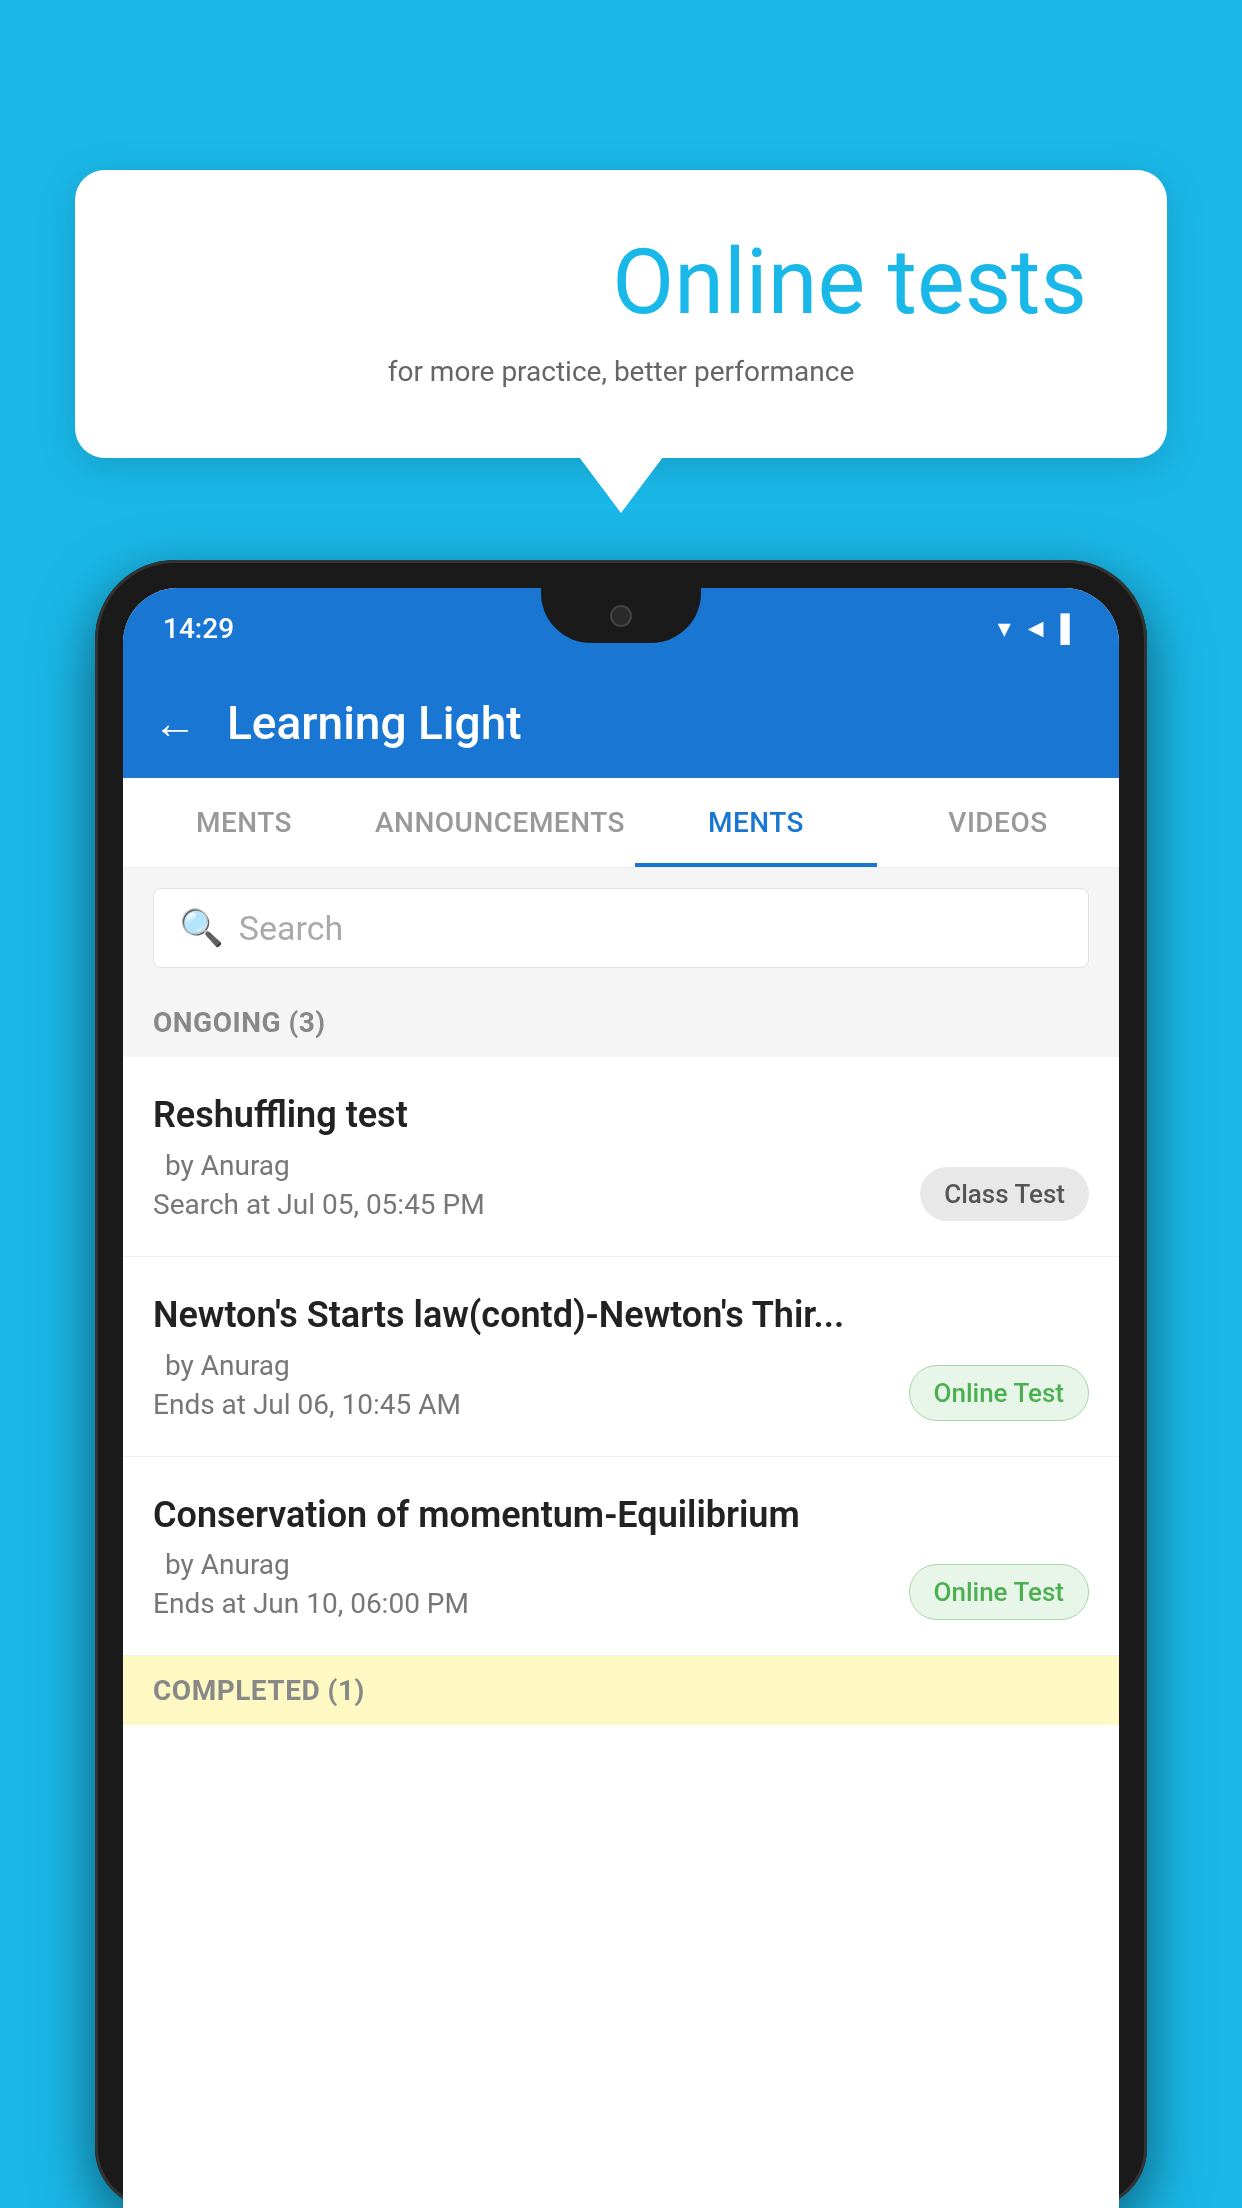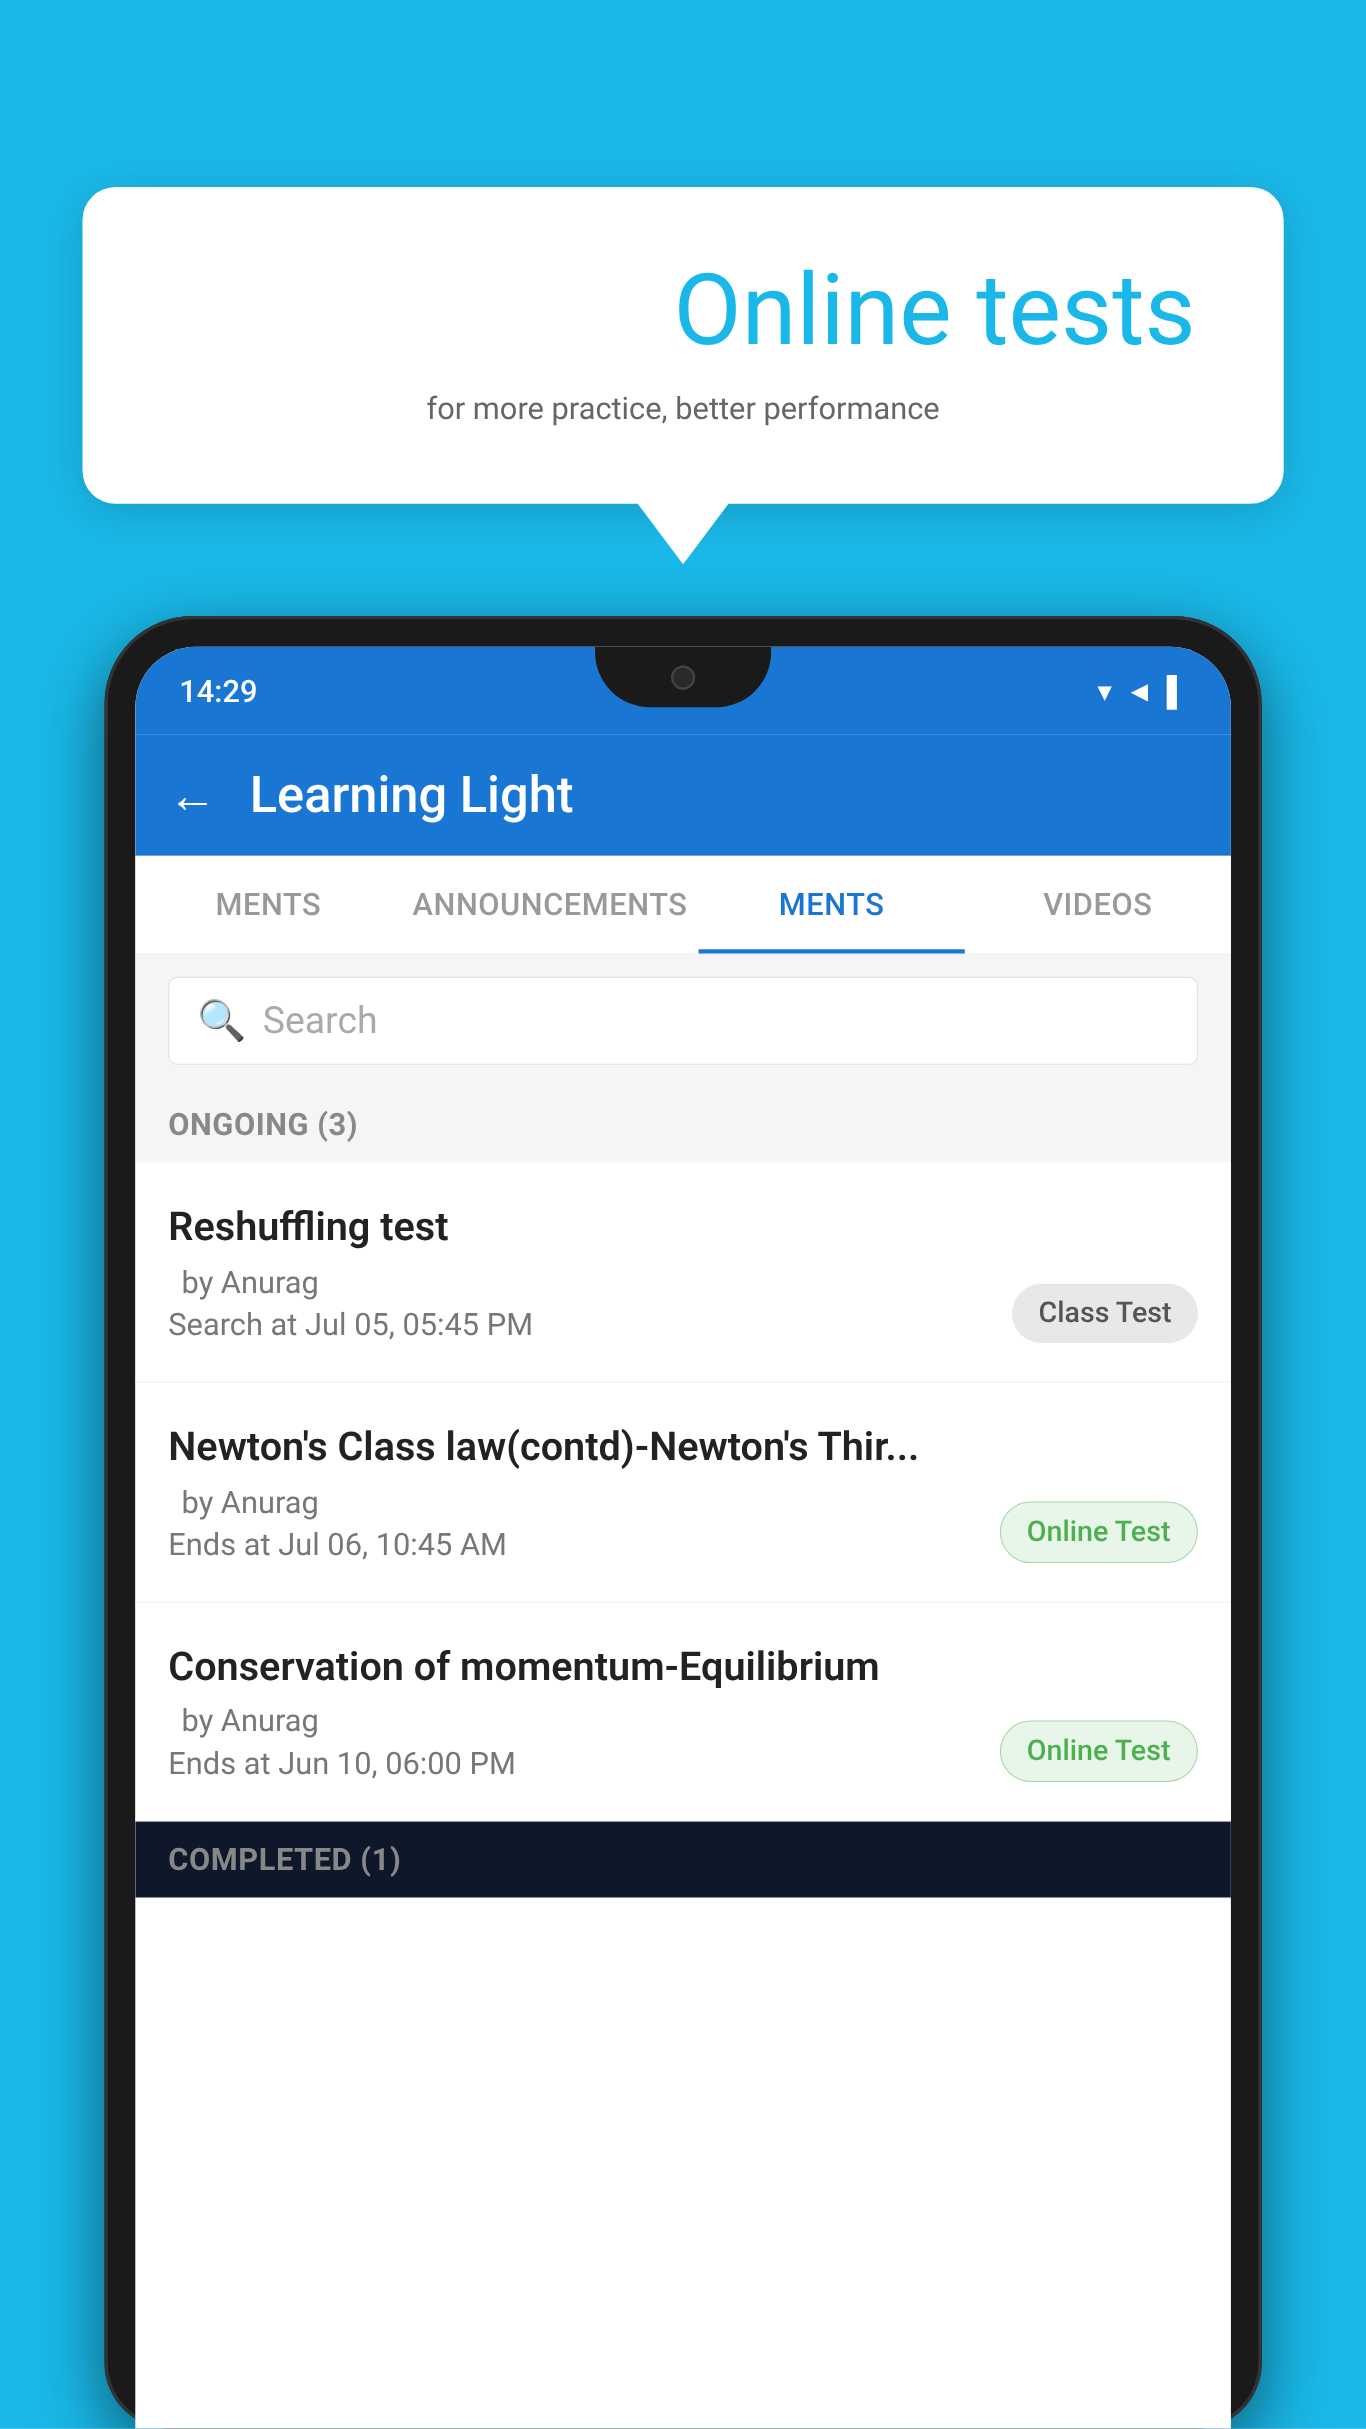--- a/index.html
+++ b/index.html
@@ -274,21 +274,21 @@
     }
 
     .badge-online {
       background: #e8f5e9;
       color: #4caf50;
       border: 1.5px solid #a5d6a7;
     }
 
     
     .completed-header {
-      background: #0f172a;
+      background: #fef9c3;
       padding: 18px 30px;
     }
   </style>
 </head>
 <body>
 
 <div class="speech-bubble">
   <div class="bubble-title">Online tests</div>
   <div class="bubble-subtitle">for more practice, better performance</div>
 </div>
@@ -340,21 +340,21 @@
             <div class="test-author">by Anurag</div>
             <div class="test-time">
               <span>Search at</span>&nbsp;<span>Jul 05, 05:45 PM</span>
             </div>
           </div>
           <span class="test-badge badge-class">Class Test</span>
         </div>
 
         <div class="test-item">
           <div class="test-info">
-            <div class="test-name">Newton's Class law(contd)-Newton's Thir...</div>
+            <div class="test-name">Newton's Starts law(contd)-Newton's Thir...</div>
             <div class="test-author">by Anurag</div>
             <div class="test-time">
               <span>Ends at</span>&nbsp;<span>Jul 06, 10:45 AM</span>
             </div>
           </div>
           <span class="test-badge badge-online">Online Test</span>
         </div>
 
         <div class="test-item">
           <div class="test-info">

